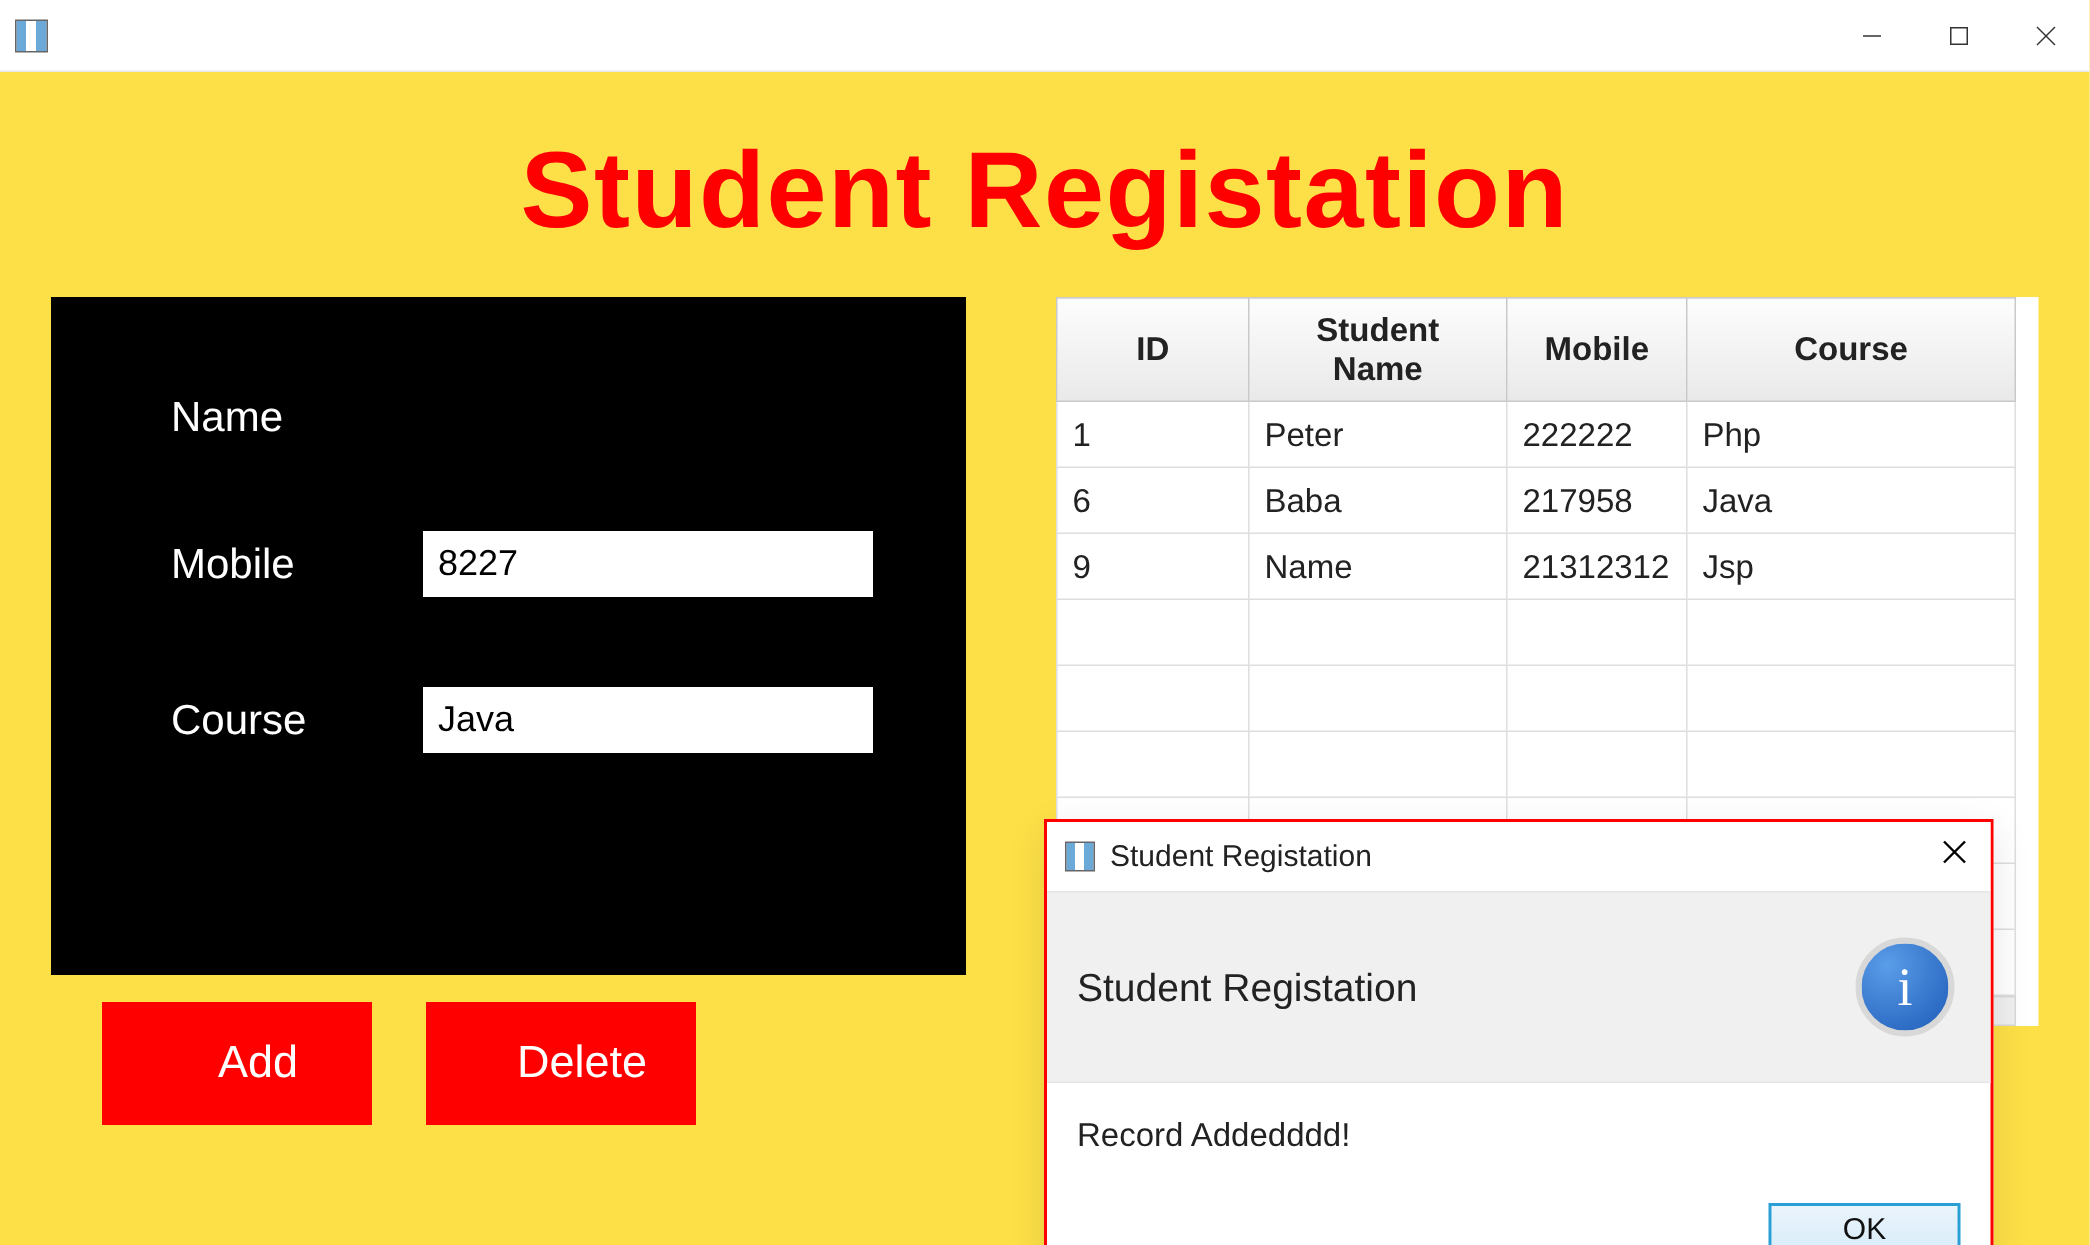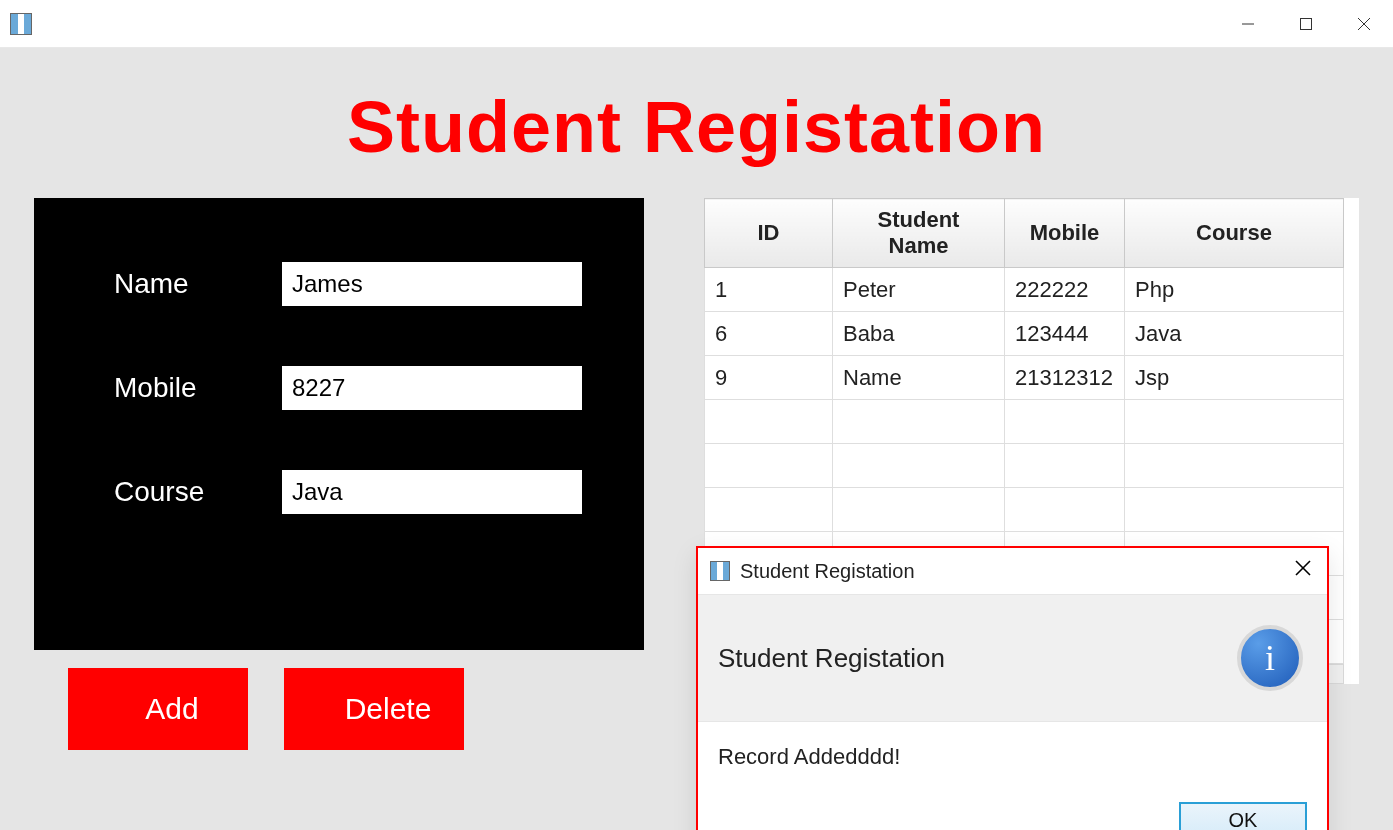--- a/index.html
+++ b/index.html
@@ -29,21 +29,21 @@
     }
     .win-controls { display: flex; }
     .win-btn {
       width: 58px; height: 48px;
       display: flex; align-items: center; justify-content: center;
       color: #333; cursor: pointer; font-size: 18px;
     }
     .win-btn svg { stroke: #333; fill: none; stroke-width: 1; }
     
     .client {
-      background: #e5e5e5;
+      background: #fde047;
       width: 100%;
       height: calc(100% - 48px);
       position: relative;
       padding-top: 38px;
     }
     .page-title {
       text-align: center;
       font-size: 72px;
       font-weight: 700;
       color: #ff0000;
@@ -232,21 +232,20 @@
 <div class="client">
 
   <h1 class="page-title">Student Registation</h1>
 
   <div class="content-row">
 
     <div>
       <div class="form-panel">
         <div class="form-row">
           <label class="form-label">Name</label>
-          <input class="form-input" type="text" value="James" style="">
         </div>
         <div class="form-row">
           <label class="form-label">Mobile</label>
           <input class="form-input" type="text" value="8227" style="">
         </div>
         <div class="form-row">
           <label class="form-label">Course</label>
           <input class="form-input" type="text" value="Java" style="">
         </div>
       </div>
@@ -270,21 +269,21 @@
         <tbody>
           <tr>
             <td>1</td>
             <td>Peter</td>
             <td>222222</td>
             <td>Php</td>
           </tr>
           <tr>
             <td>6</td>
             <td>Baba</td>
-            <td>123444</td>
+            <td>217958</td>
             <td>Java</td>
           </tr>
           <tr>
             <td>9</td>
             <td>Name</td>
             <td>21312312</td>
             <td>Jsp</td>
           </tr>
           <tr class="empty">
               <td>&nbsp;</td>

